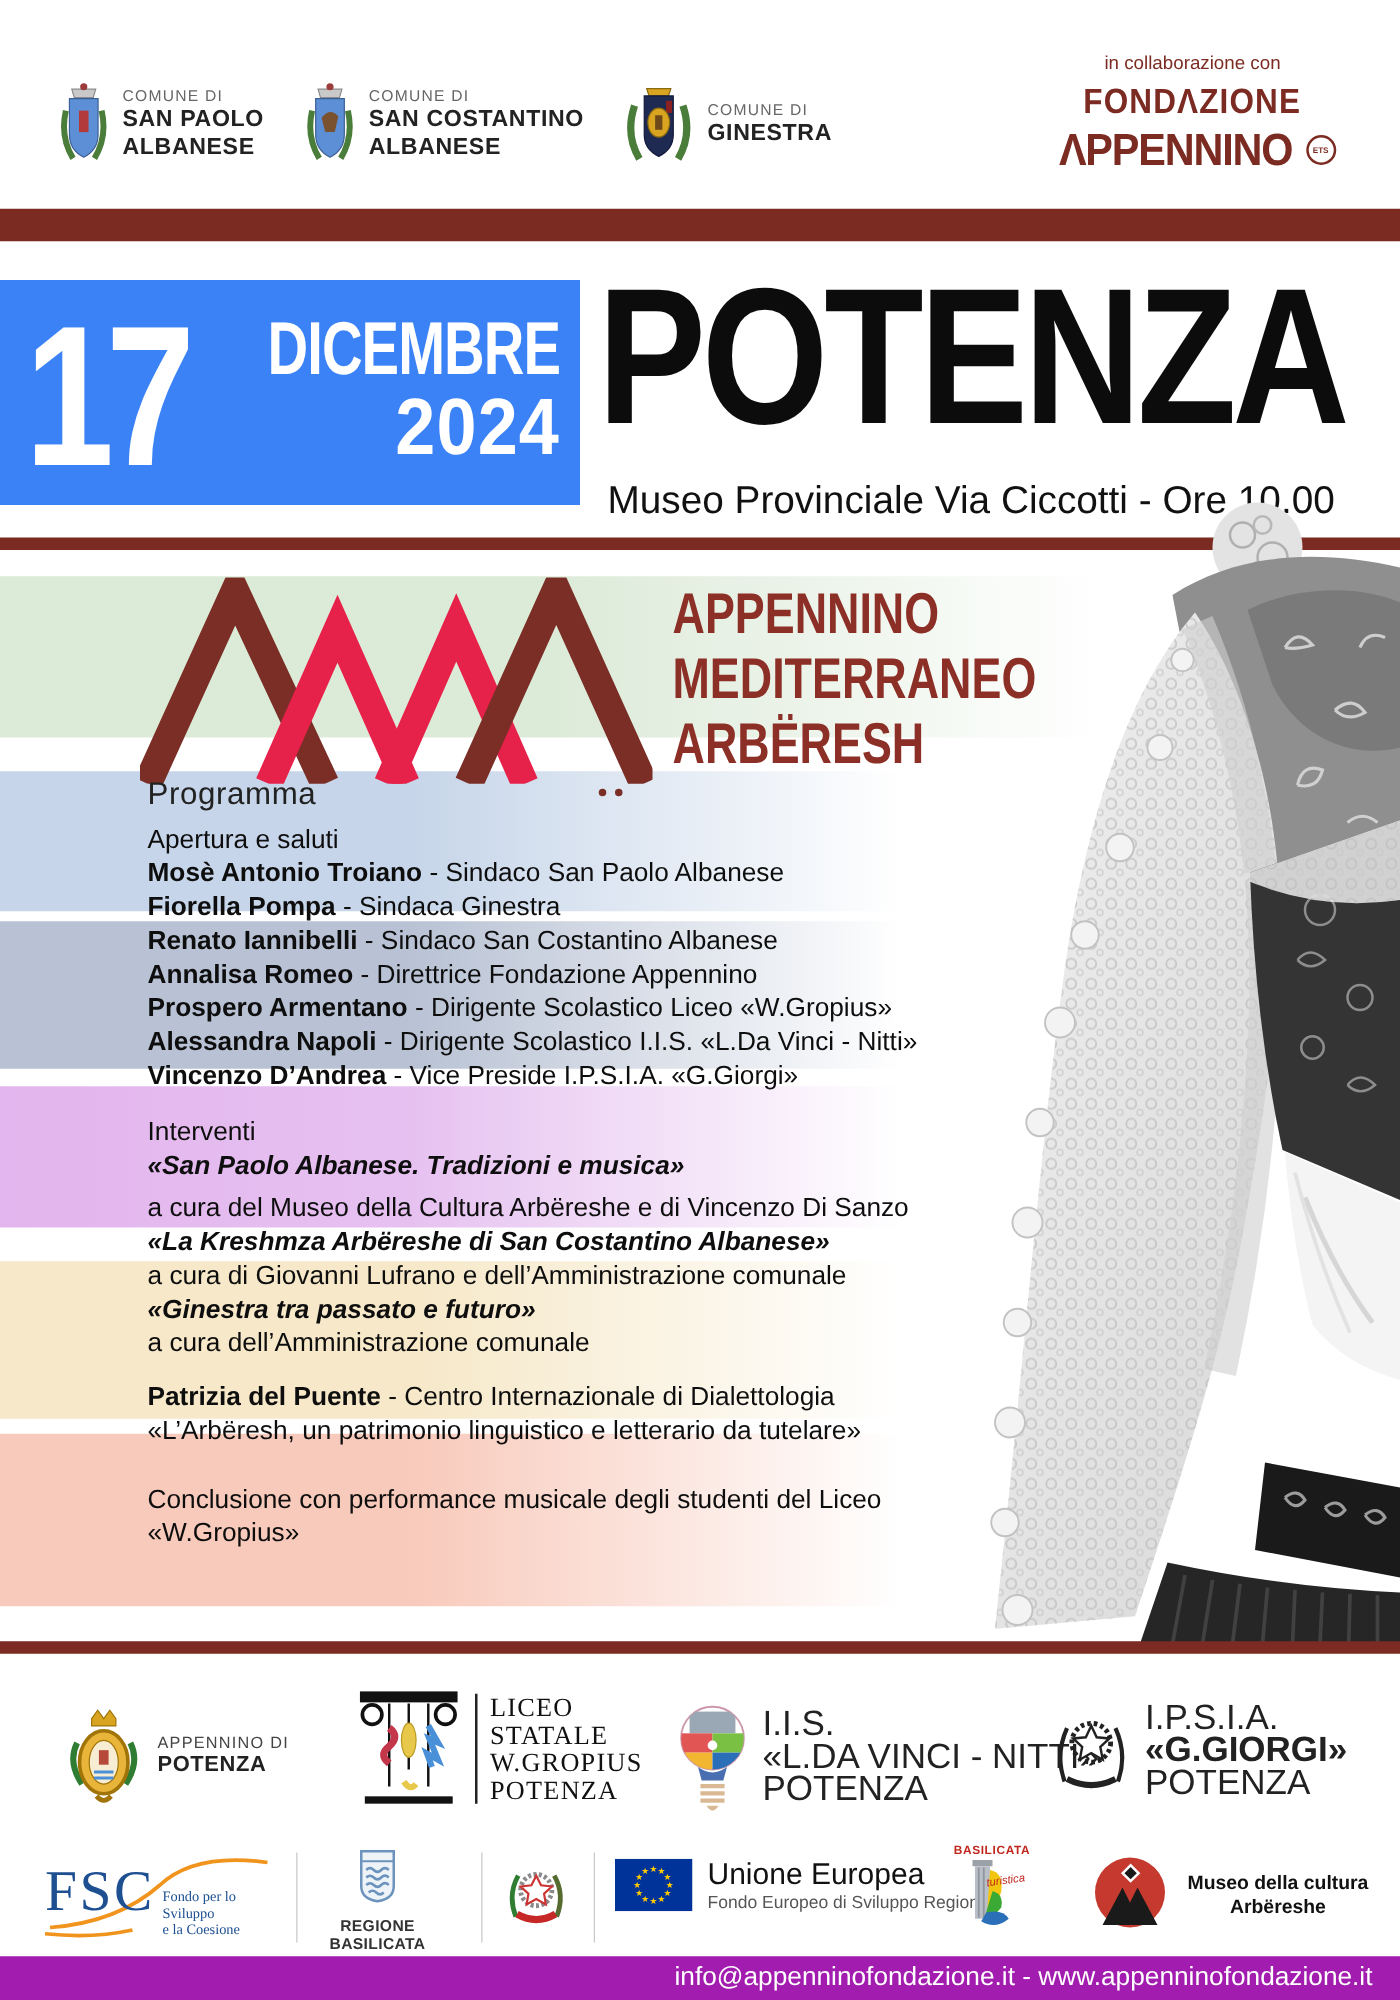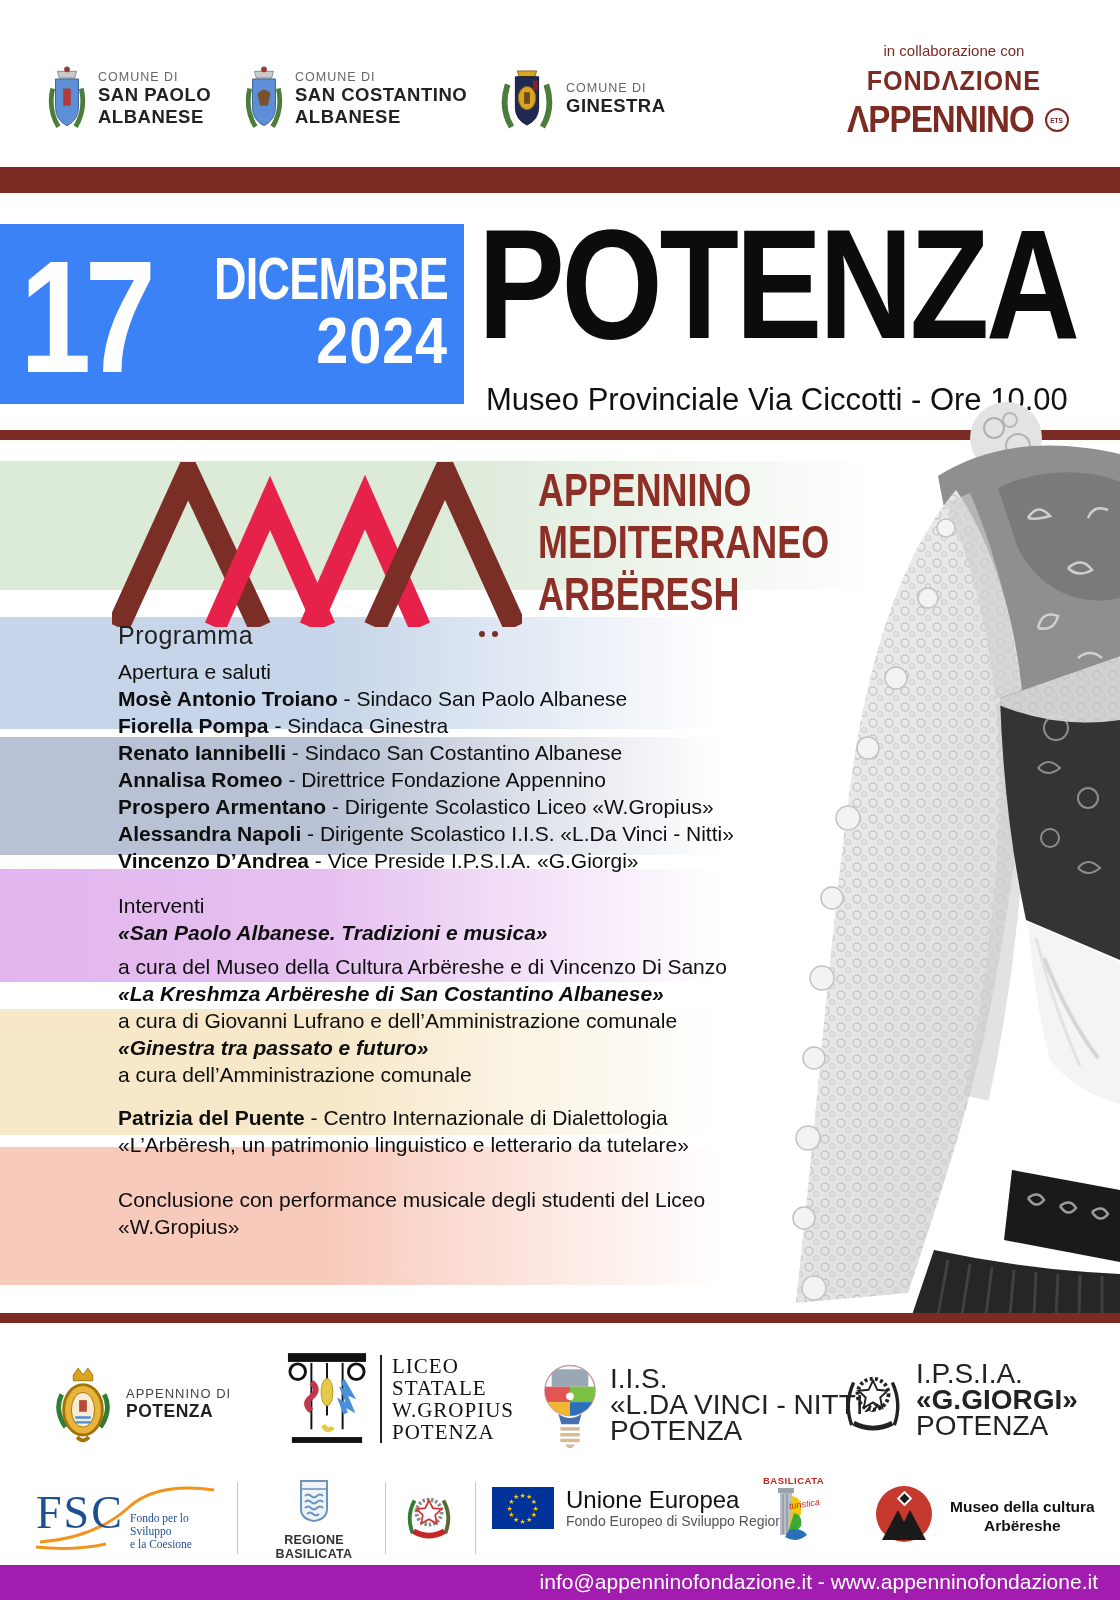--- a/index.html
+++ b/index.html
@@ -66,21 +66,21 @@
   .partner .pre{font-size:13px;color:#444;letter-spacing:1px;}
   .partner .nm{font-size:17.5px;font-weight:bold;color:#222;letter-spacing:.5px;}
   .partner .ln{font-size:28px;line-height:26px;color:#222;}
   .gropius-txt{font-family:"Liberation Serif",serif;font-size:21px;line-height:22px;letter-spacing:1px;color:#111;
                border-left:2px solid #222;padding-left:10px;}
   .sep{position:absolute;width:1px;background:#c9c9c9;height:72px;top:1482px;}
   .sp-label{font-size:12.5px;font-weight:bold;color:#333;letter-spacing:.3px;}
   .fsc{position:absolute;left:34px;top:1484px;width:195px;height:70px;}
   .fsc .abbr{position:absolute;left:2px;top:2px;font-family:"Liberation Serif",serif;font-size:46px;color:#1d4f91;letter-spacing:2px;}
   .fsc .small{position:absolute;left:96px;top:28px;font-family:"Liberation Serif",serif;font-size:11.5px;line-height:13px;color:#1d4f91;}
-  .regione{position:absolute;left:256px;top:1479px;width:116px;text-align:center;}
+  .regione{position:absolute;left:244px;top:1479px;width:116px;text-align:center;}
   .eu{position:absolute;left:492px;top:1487px;display:flex;gap:12px;align-items:center;}
   .eu .nm{font-size:24px;font-weight:normal;color:#111;line-height:26px;}
   .eu .sub{font-size:14px;color:#555;}
   .basil{position:absolute;left:763px;top:1475px;width:60px;text-align:center;}
   .basil .lbl{font-size:9.5px;font-weight:bold;color:#c0271d;letter-spacing:.5px;}
   .basil .scr{font-size:9px;font-style:italic;color:#c0271d;position:absolute;left:26px;top:24px;transform:rotate(-8deg);}
   .museo{position:absolute;left:872px;top:1484px;display:flex;gap:14px;align-items:center;}
   .museo .txt{font-size:15.5px;font-weight:bold;line-height:19px;color:#111;text-align:center;}
 </style>
 </head>

